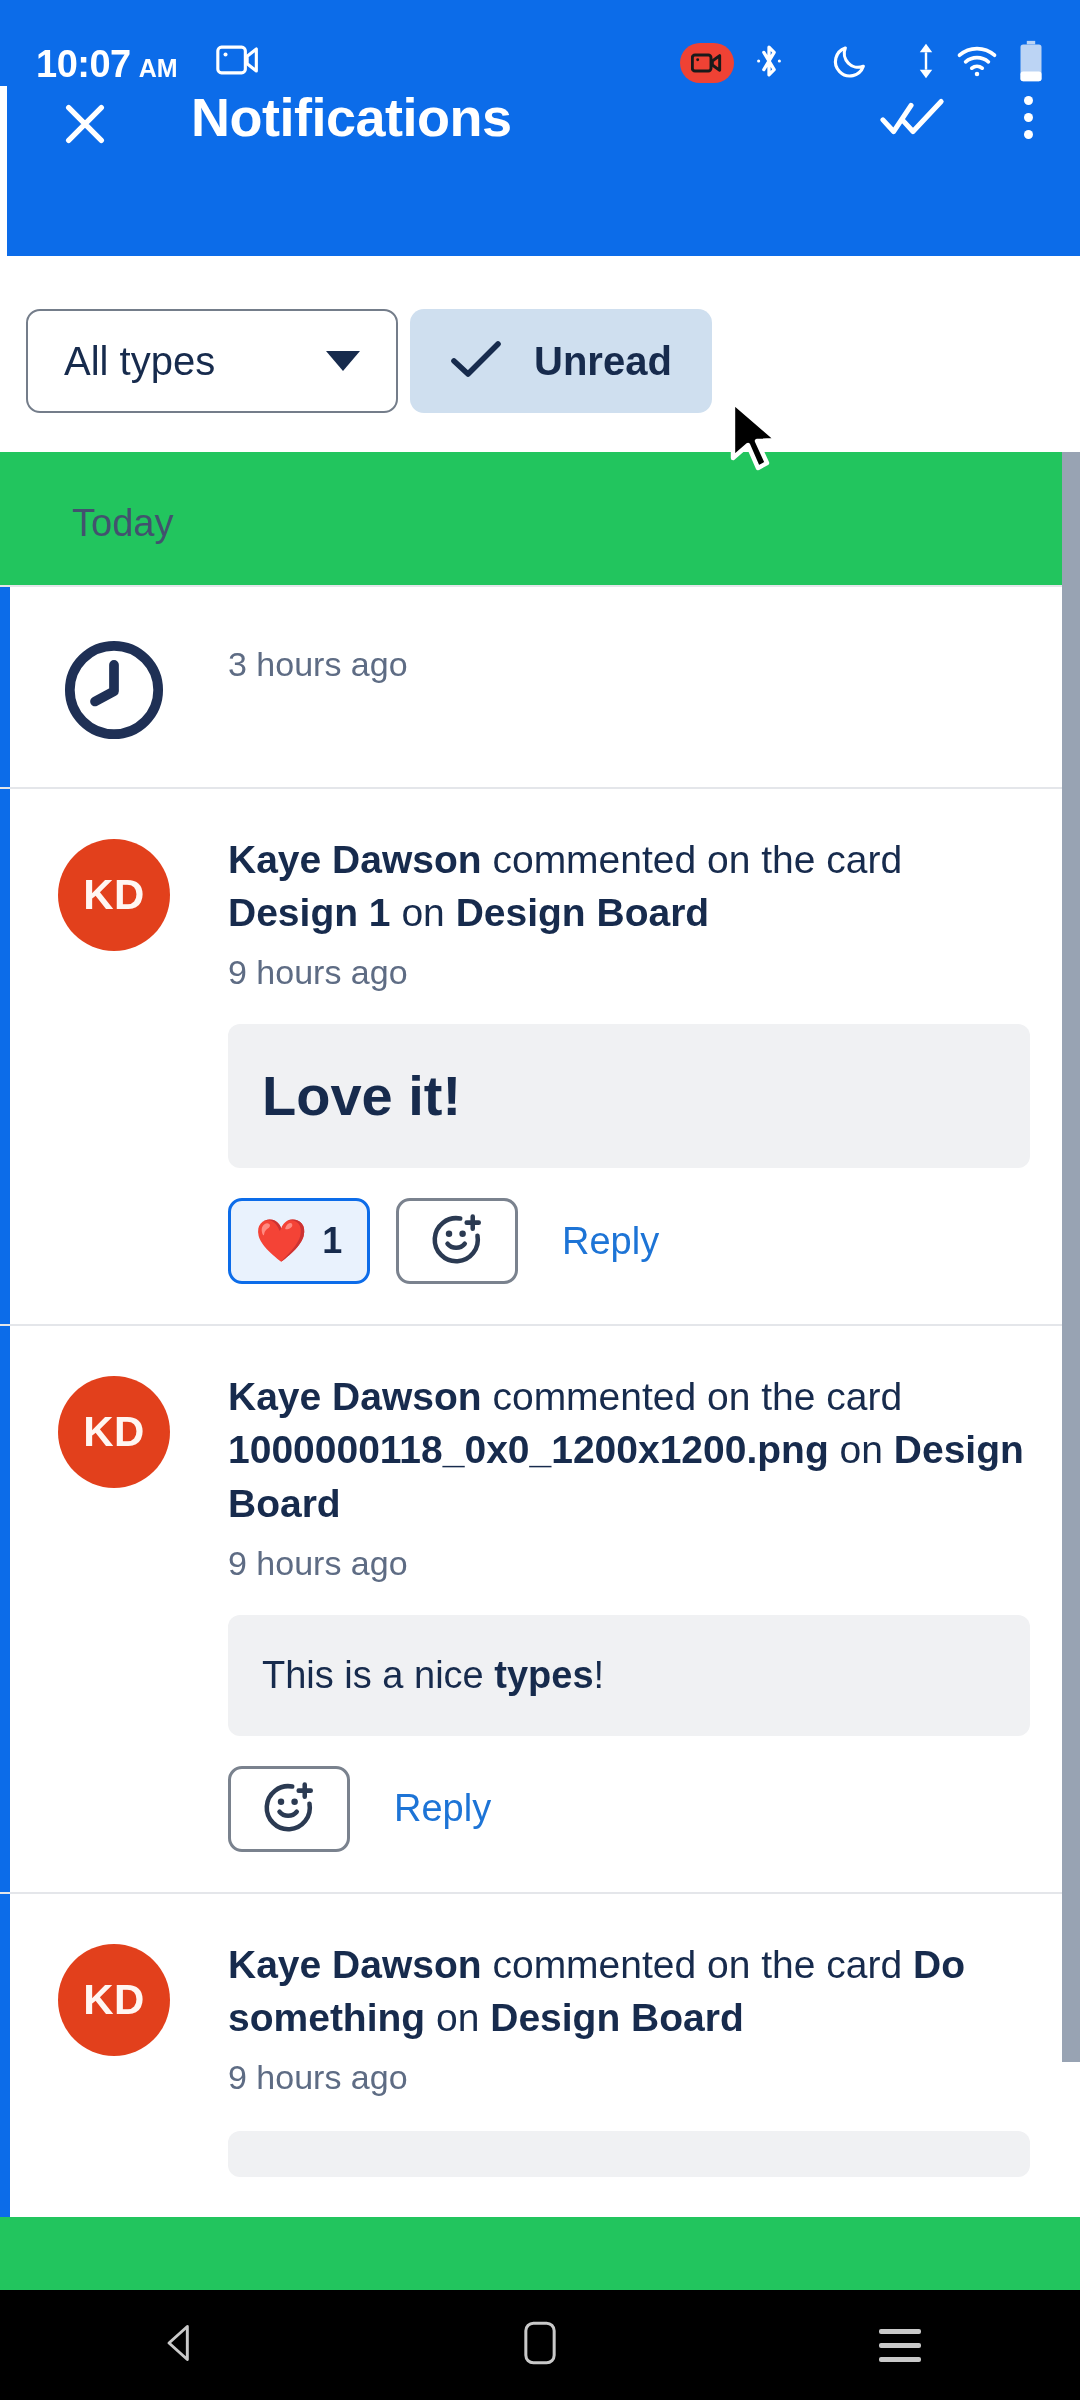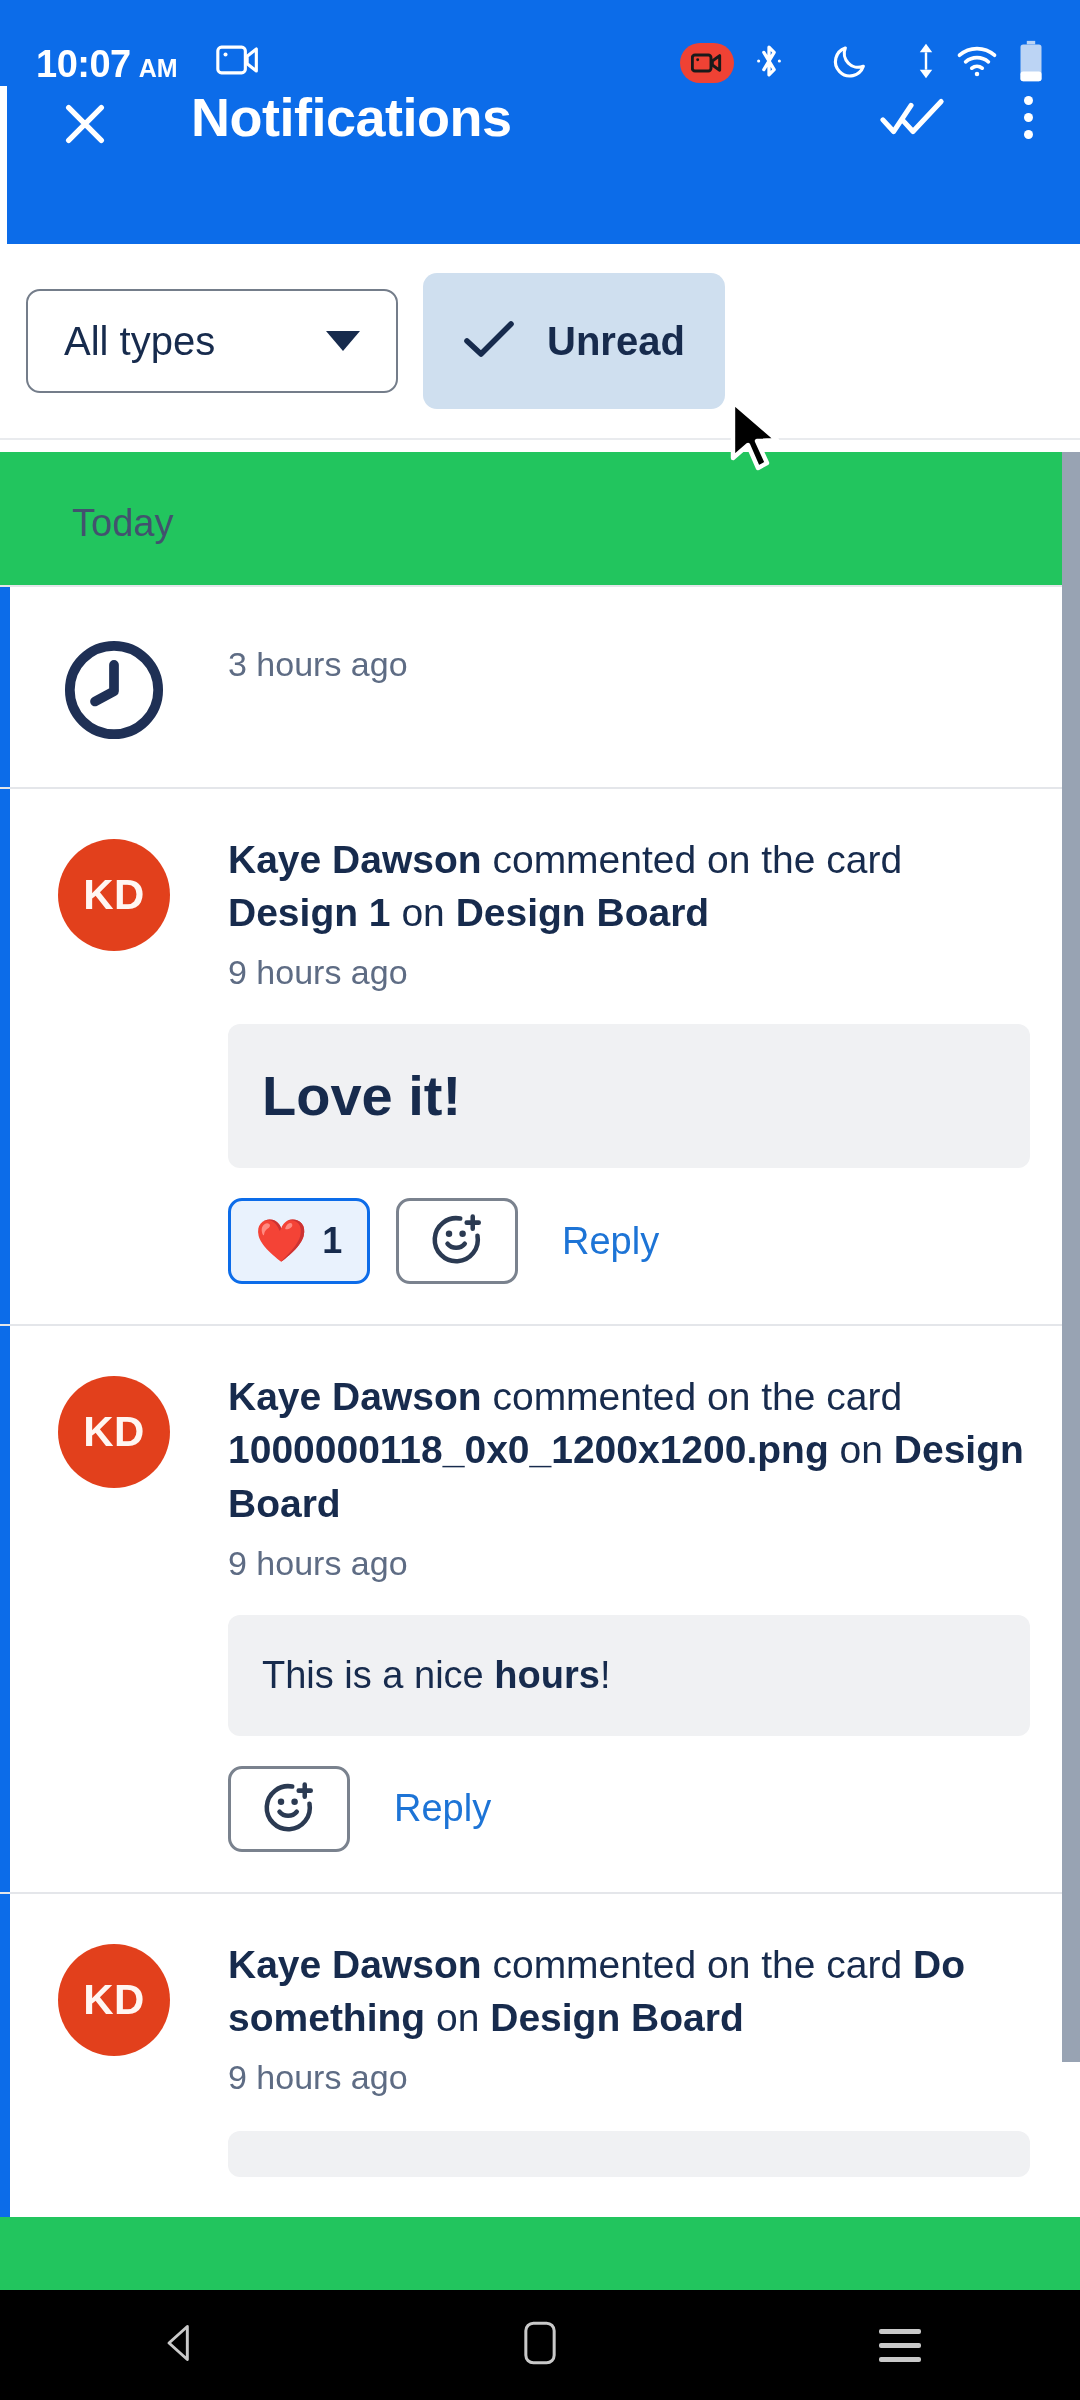--- a/index.html
+++ b/index.html
@@ -33,33 +33,33 @@
   .appbar-title {
     color:#ffffff; font-size:54px; font-weight:700; margin-left:68px;
     letter-spacing:-0.5px; white-space:nowrap;
   }
   .appbar-actions { margin-left:auto; display:flex; align-items:center; gap:56px; }
   .dots { display:flex; flex-direction:column; gap:8px; align-items:center; padding:6px 14px; }
   .dots span { width:9px; height:9px; border-radius:50%; background:#fff; display:block; }
 
   
   .filterbar {
-    position:absolute; left:0; top:244px; width:1080px; height:196px;
-    background:#ffffff; display:flex; align-items:center; padding:0 26px; gap:25px;
+    position:absolute; left:0; top:264px; width:1080px; height:196px;
+    background:#ffffff; display:flex; align-items:center; padding:0 26px; gap:12px;
     border-bottom:2px solid #e9ebee;
   }
   .dropdown {
     height:104px; min-width:372px; border:2px solid #747d8a; border-radius:14px;
     background:#fff; display:flex; align-items:center; padding:0 36px; gap:40px;
   }
   .dropdown-label { font-size:40px; color:#172b4d; font-weight:400; white-space:nowrap; }
   .caret { width:0; height:0; border-left:17px solid transparent; border-right:17px solid transparent;
            border-top:20px solid #172b4d; margin-left:auto; }
   .chip-unread {
-    height:136px; background:#cfdfef; border-radius:14px;
+    height:104px; background:#cfdfef; border-radius:14px;
     display:flex; align-items:center; padding:0 40px; gap:32px;
   }
   .chip-label { font-size:40px; color:#172b4d; font-weight:700; white-space:nowrap; }
 
   
   .list {
     position:absolute; left:0; top:452px; width:1080px; height:1848px;
     background:#22c55e; overflow:hidden;
   }
   .section-header {
@@ -269,21 +269,21 @@
             </div>
           </div>
         </div>
         <div class="notif unread">
           <div class="notif-avatar-col">
             <div class="avatar">KD</div>
           </div>
           <div class="notif-body">
             <div class="notif-text"><b>Kaye Dawson</b> commented on the card <b>1000000118_0x0_1200x1200.png</b> on <b>Design Board</b></div>
             <div class="notif-time">9 hours ago</div>
-            <div class="comment-bubble normal">This is a nice <b>hours</b>!</div>
+            <div class="comment-bubble normal">This is a nice <b>types</b>!</div>
             <div class="actions">
               <div class="addreaction-btn">
                 <span><svg width="56" height="56" viewBox="0 0 26 26">
                     <path d="M22.5 11.5a10 10 0 1 1-8-8" fill="none" stroke="#2b3a52" stroke-width="2.1" stroke-linecap="round"></path>
                     <circle cx="9.3" cy="10.6" r="1.5" fill="#2b3a52"></circle>
                     <circle cx="15.6" cy="10.6" r="1.5" fill="#2b3a52"></circle>
                     <path d="M8.6 15.2a5.2 5.2 0 0 0 8 0" fill="none" stroke="#2b3a52" stroke-width="2.1" stroke-linecap="round"></path>
                     <path d="M20.3 2.6 L20.3 8.2 M17.5 5.4 L23.1 5.4" stroke="#2b3a52" stroke-width="2.1" stroke-linecap="round"></path>
                   </svg></span>
               </div>

